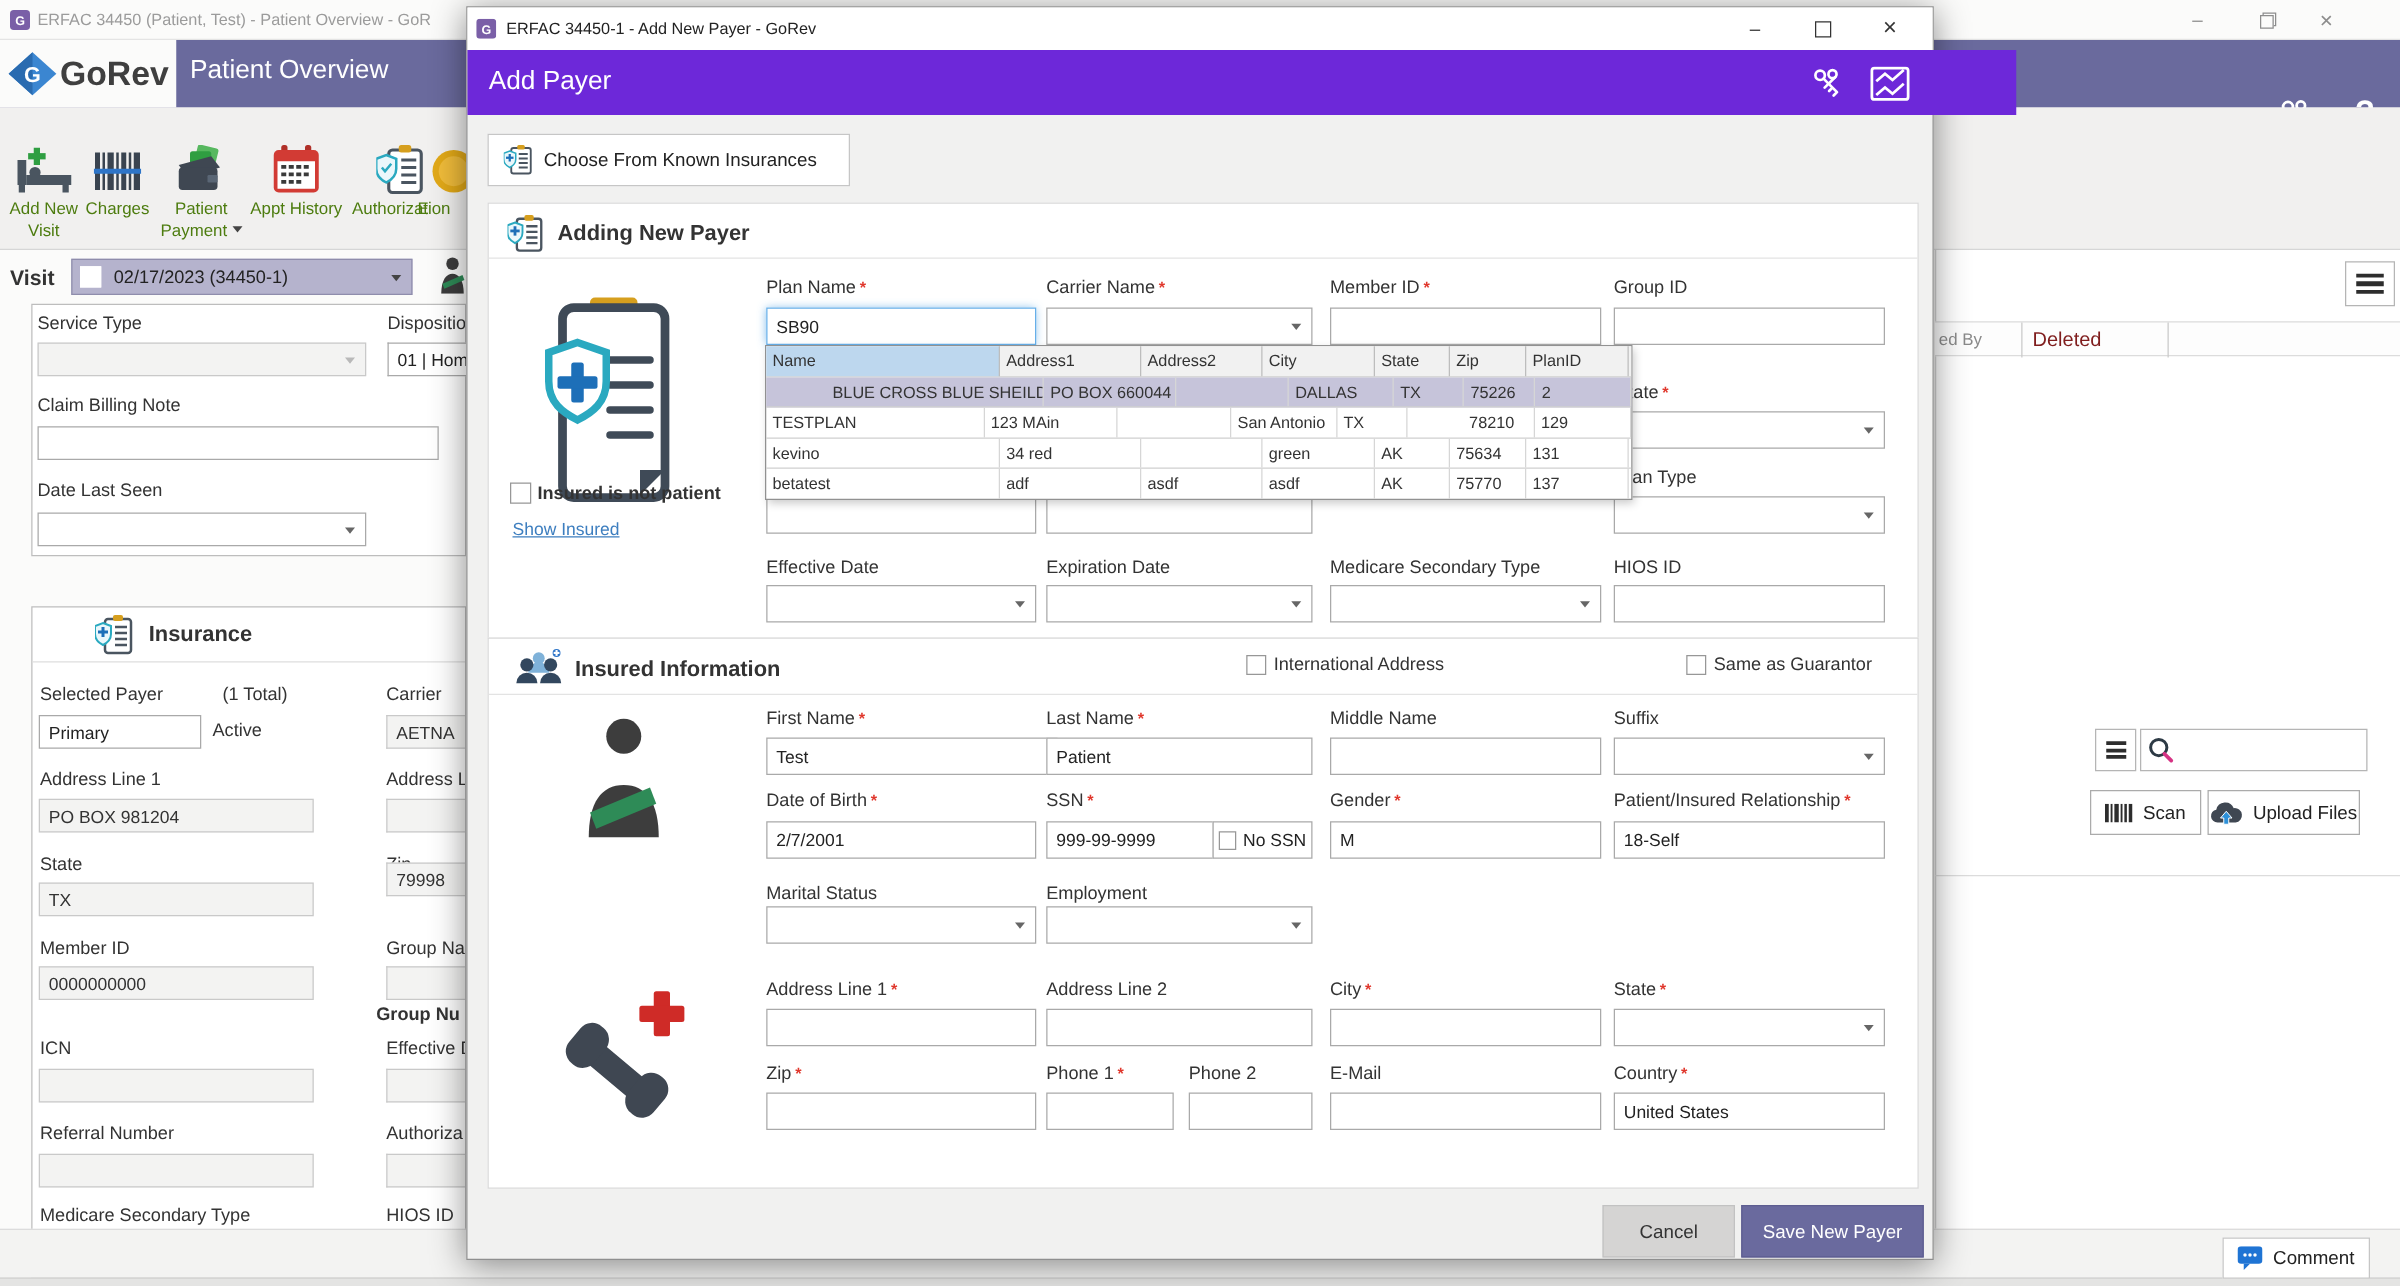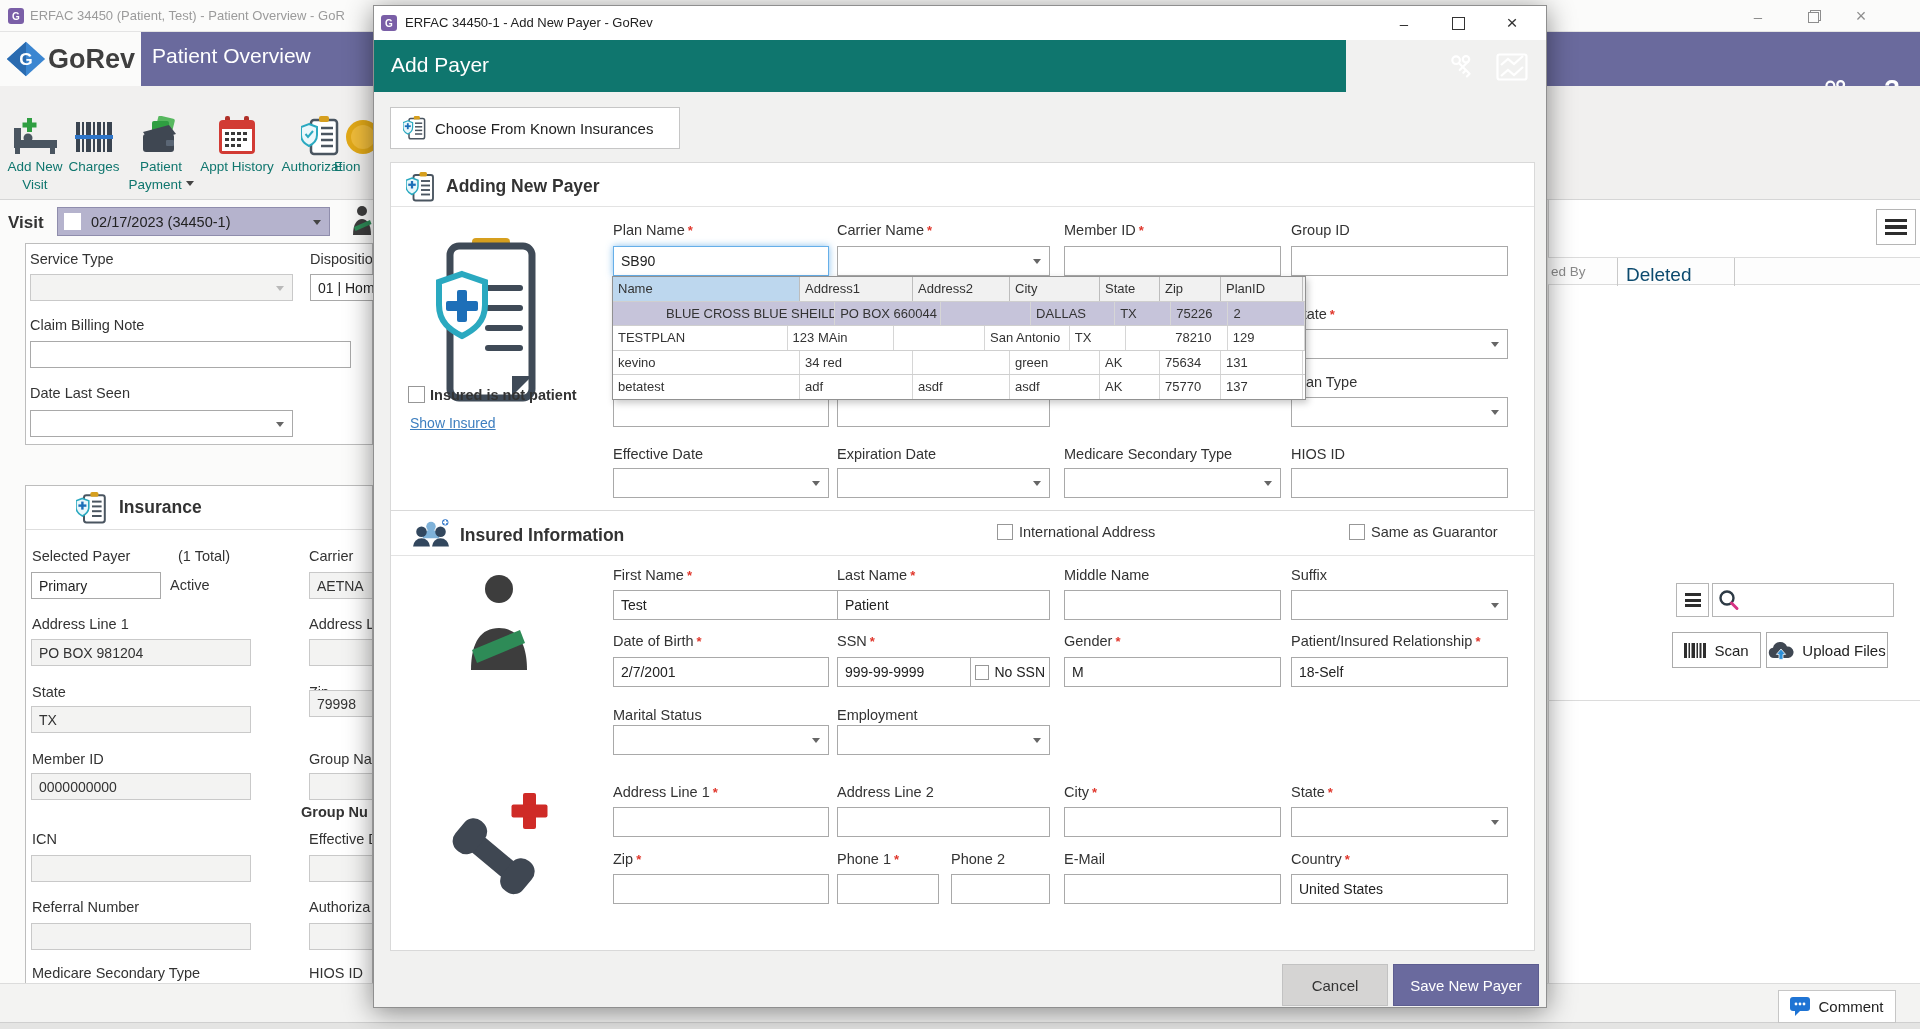--- a/index.html
+++ b/index.html
@@ -23,21 +23,21 @@
   .sep-v{width:1px;background:#c9c9c9}
   
   .tb-btn{font-size:15px;color:#333;display:flex;align-items:center;justify-content:center}
   .tb-btn.dim{color:#8d8d8d}
   .sq{width:11px;height:11px;border:1.4px solid currentColor;display:inline-block}
   .rest{position:relative;width:13px;height:13px;display:inline-block}
   .rest i{position:absolute;border:1.3px solid currentColor;width:9px;height:9px}
   .rest i.f{left:0;bottom:0;background:#fcfcfb}
   .rest i.k{right:0;top:0}
   
-  .titem{position:absolute;text-align:center;font-size:13.5px;color:#0f766e;line-height:18px}
+  .titem{position:absolute;text-align:center;font-size:13.5px;color:#4d7c0f;line-height:18px}
   .titem .ic{height:42px;display:flex;align-items:flex-end;justify-content:center;margin-bottom:2px}
   
   #plan-table{position:absolute;left:612px;top:276px;width:692px;background:#fff;
               border:1px solid #919191;z-index:30;box-shadow:2px 3px 7px rgba(0,0,0,.22)}
   .trow{display:flex;height:23.6px;border-bottom:1px solid #cfcfcf}
   .trow:last-child{border-bottom:none}
   .trow.thead{background:#f1f1f1}
   .tcell{font-size:13px;color:#333;padding:4px 0 0 5px;box-sizing:border-box;
          border-right:1px solid #d6d6d6;overflow:hidden;white-space:nowrap}
   .thead .tcell{border-right:1px solid #bdbdbd;color:#333}
@@ -277,21 +277,21 @@
 <div class="abs" style="left:1876px;top:209px;width:40px;height:36px;background:#fff;border:1px solid #b5b5b5;display:flex;flex-direction:column;align-items:center;justify-content:center">
   <div>
       <div class="hambar"></div>
       <div class="hambar"></div>
       <div class="hambar"></div>
     </div>
 </div>
 <div class="abs" style="left:1548px;top:257px;width:372px;height:28px;border-top:1px solid #dcdcdc;border-bottom:1px solid #dcdcdc;background:#fdfdfd">
   <span class="abs" style="left:3px;top:6px;font-size:13.5px;color:#8a8a8a">ed By</span>
   <div class="abs sep-v" style="left:69px;top:0;height:28px"></div>
-  <span class="abs" style="left:78px;top:6px;font-size:19px;color:#0c4a6e">Deleted</span>
+  <span class="abs" style="left:78px;top:6px;font-size:16px;color:#7f1d1d">Deleted</span>
   <div class="abs sep-v" style="left:186px;top:0;height:28px"></div>
 </div>
 
 <div class="abs" style="left:1676px;top:583px;width:33px;height:34px;background:#fff;border:1px solid #b5b5b5;display:flex;flex-direction:column;align-items:center;justify-content:center">
   <div>
       <div class="hambar" style="width:16px;height:3px;margin:2.5px 0"></div>
       <div class="hambar" style="width:16px;height:3px;margin:2.5px 0"></div>
       <div class="hambar" style="width:16px;height:3px;margin:2.5px 0"></div>
     </div>
 </div>
@@ -346,21 +346,21 @@
         <text x="8" y="12" font-size="10" fill="#fff" text-anchor="middle" font-weight="bold" font-family="Liberation Sans">G</text>
       </svg>
     <span class="abs" style="left:31px;top:9px;font-size:13px;color:#222;white-space:nowrap">ERFAC 34450-1 - Add New Payer - GoRev</span>
     <div class="abs tb-btn" style="left:1008px;top:0;width:44px;height:34px">–</div>
     <div class="abs tb-btn" style="left:1062px;top:0;width:44px;height:34px">
         <span class="sq"></span>
       </div>
     <div class="abs tb-btn" style="left:1116px;top:0;width:44px;height:34px;font-size:19px">×</div>
   </div>
 
-  <div class="abs" style="left:0;top:34px;width:972px;height:52px;background:#0f766e">
+  <div class="abs" style="left:0;top:34px;width:1239px;height:52px;background:#6d28d9">
     <span class="abs" style="left:17px;top:13px;font-size:21px;color:#fff">Add Payer</span>
     <svg class="abs" style="left:1074px;top:12px" width="27" height="29" viewBox="0 0 30 30" fill="none" stroke="#fff" stroke-width="2.4" stroke-linecap="round">
         <circle cx="9" cy="8" r="4.2"></circle>
         <path d="M12 11 L24 23 M20 19 l-3 3 M24 23 l-3 3"></path>
         <circle cx="20" cy="7" r="3.6"></circle>
         <path d="M22.5 9.5 L13 19"></path>
       </svg>
     <svg class="abs" style="left:1122px;top:13px" width="32" height="28" viewBox="0 0 32 28" fill="none" stroke="#fff" stroke-width="2.2">
         <rect x="1.5" y="1.5" width="29" height="25" rx="2"></rect>
         <path d="M5 12 l7 -6 6 5 9 -8"></path>

